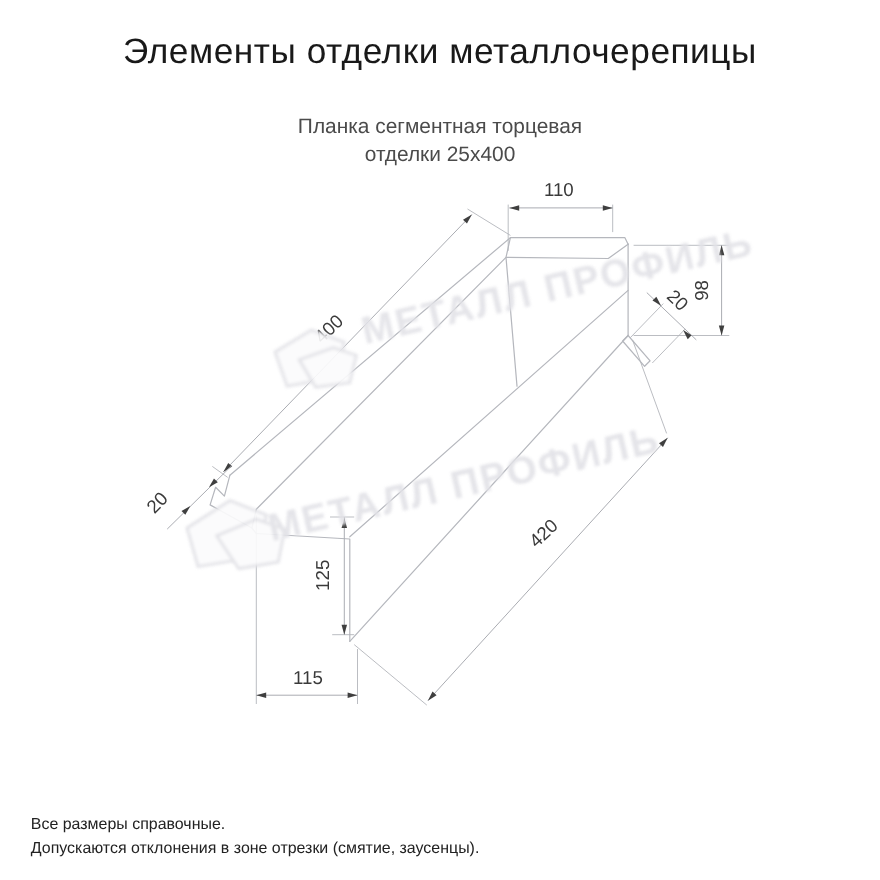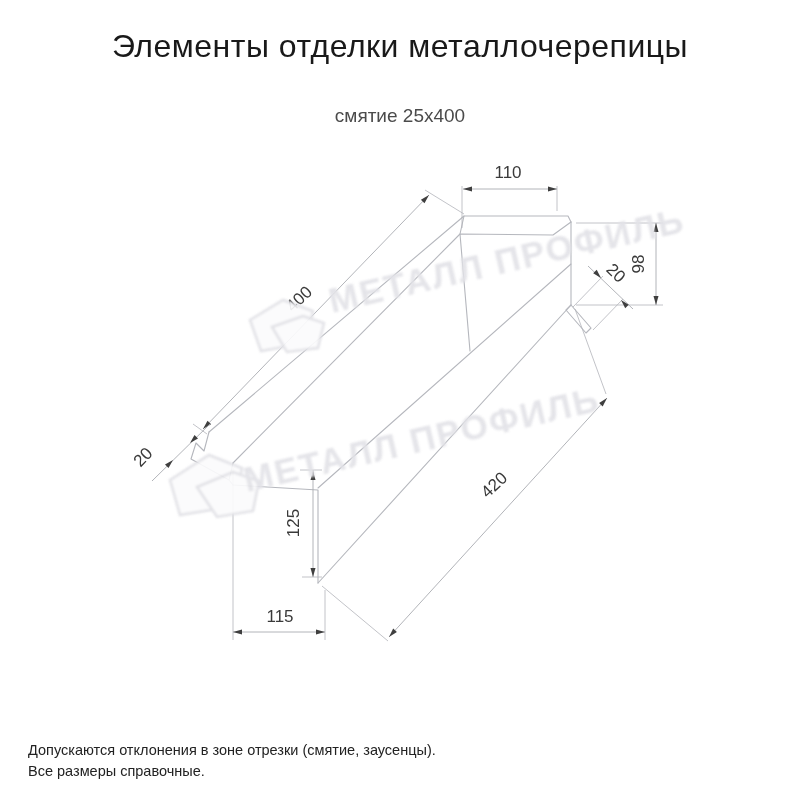--- a/index.html
+++ b/index.html
@@ -30,21 +30,22 @@
   }
   .wm-logo{stroke:#e0e0e5;stroke-width:2.5;fill:#fbfbfc;}
   .wm{filter:blur(1.3px);opacity:0.92;}
 </style>
 </head>
 <body>
 
 <div class="page-title">Элементы отделки металлочерепицы</div>
 
 <div class="subtitle">
-  <div>смятие 25х400</div>
+  <div>Планка сегментная торцевая</div>
+  <div>отделки 25х400</div>
 </div>
 
 <svg class="drawing" width="800" height="800" viewBox="0 0 800 800">
 
   <g>
 
     <path class="shape-line" d="M209,432 L464,216 L568,216 L571,222"></path>
 
     <path class="shape-line" d="M233,463 L460,234 L553,235 L571,222"></path>
 
@@ -140,15 +141,15 @@
   </g>
 
   <g class="wm">
     <path class="wm-logo" d="M170,480 L209,455 L242,468 L236,506 L180,515 Z"></path>
     <path class="wm-logo" d="M197,487 L233,472 L259,481 L253,511 L217,517 Z"></path>
     <text class="wm-text" transform="translate(247,492) rotate(-13)">МЕТАЛЛ ПРОФИЛЬ</text>
   </g>
 </svg>
 
 <div class="footer">
+  <div>Все размеры справочные.</div>
   <div>Допускаются отклонения в зоне отрезки (смятие, заусенцы).</div>
-  <div>Все размеры справочные.</div>
 </div>
 
 </body></html>

